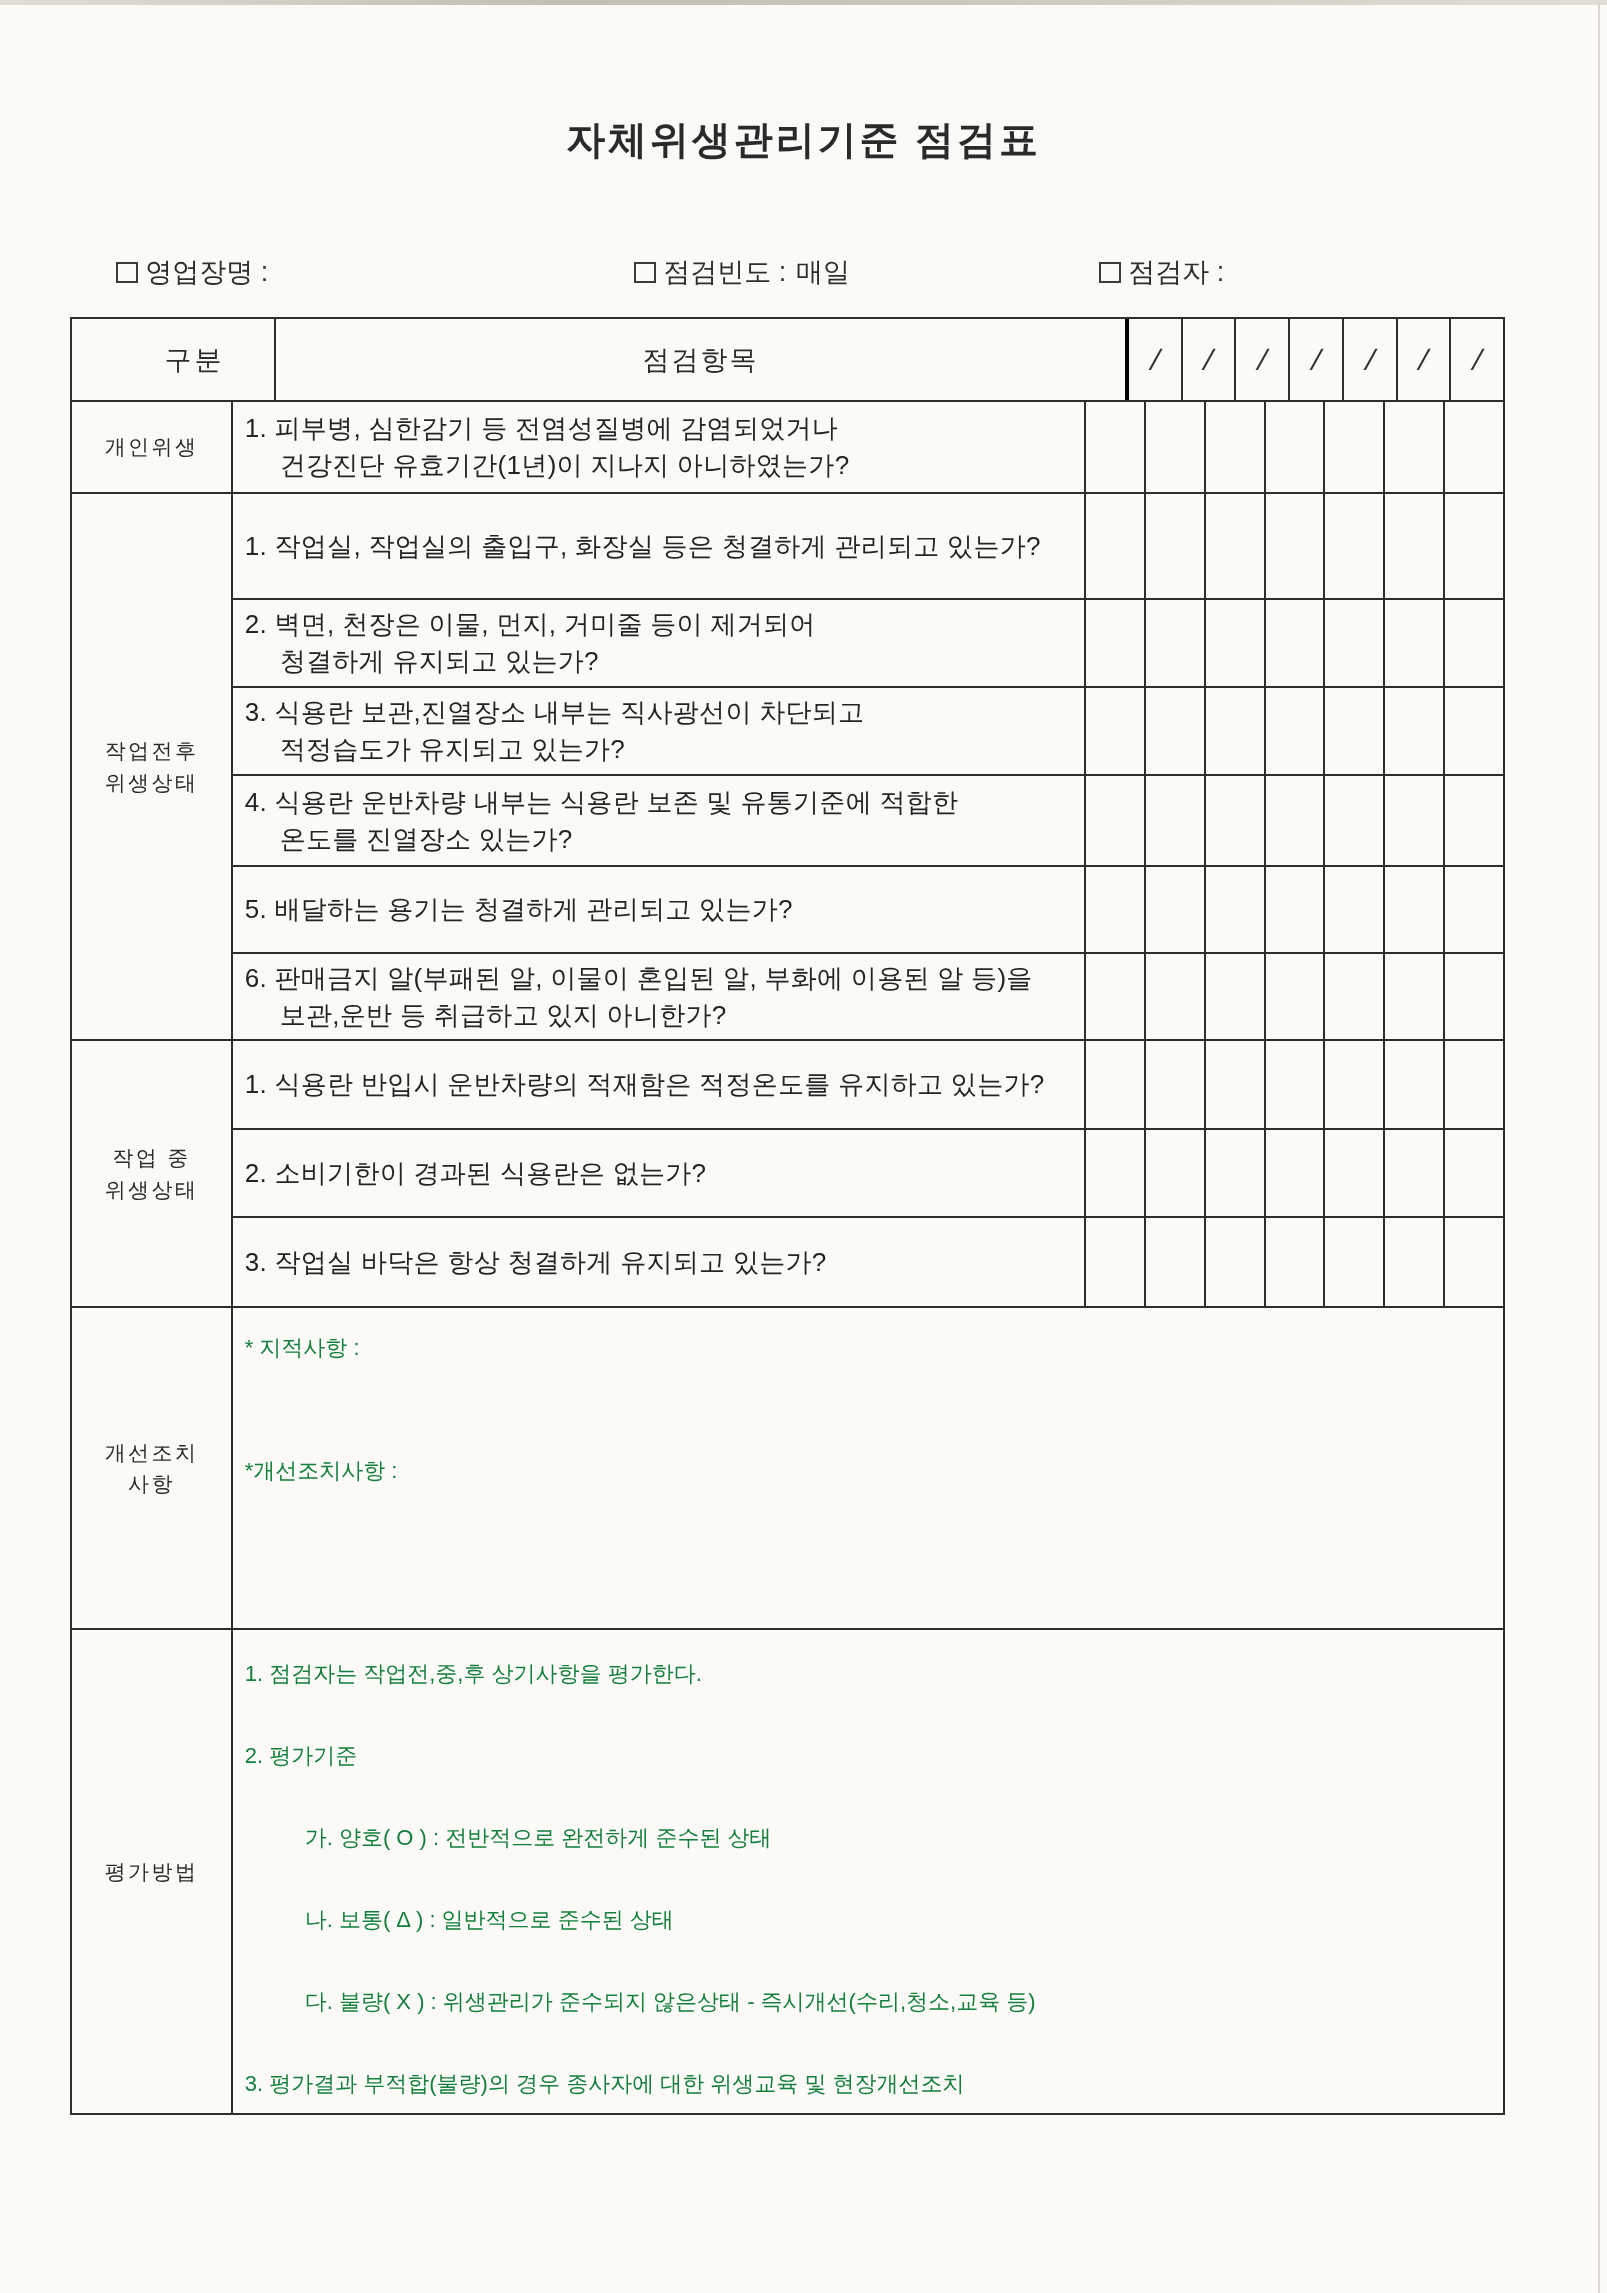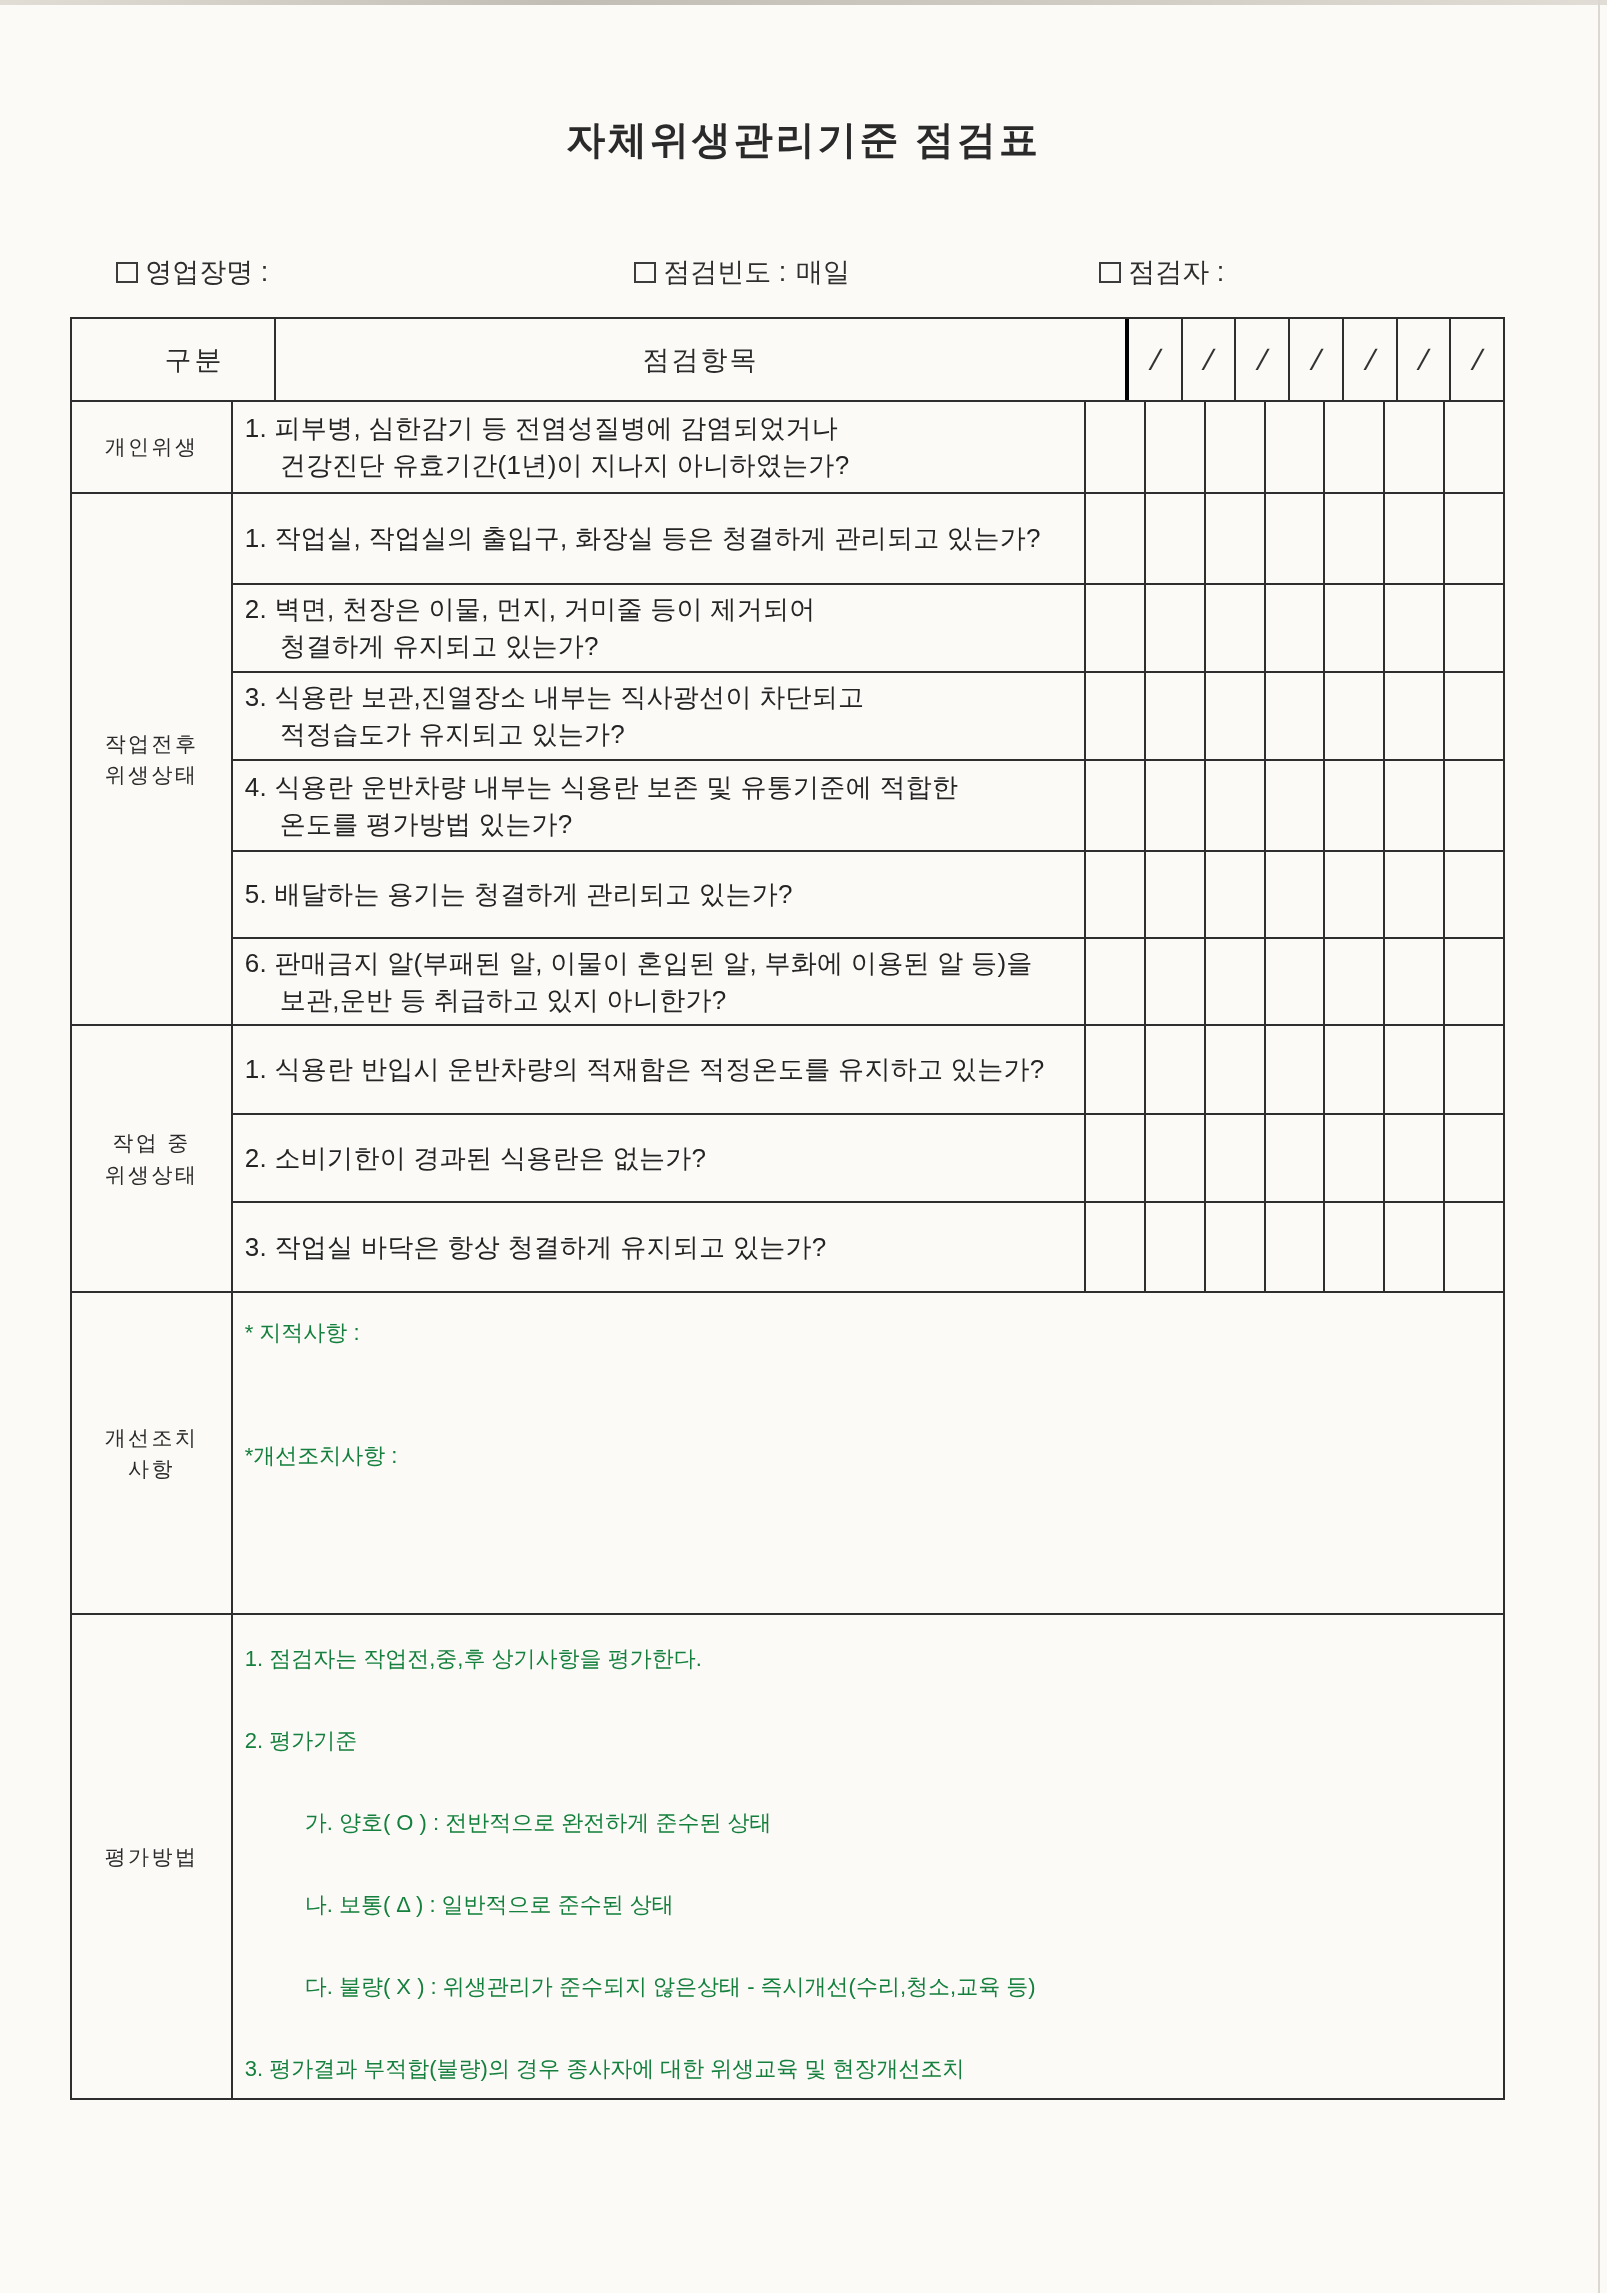--- a/index.html
+++ b/index.html
@@ -158,21 +158,21 @@
         </div>
       </div>
     </div>
 
     <div class="section">
       <div class="seclabel">
         <span>작업전후</span>
         <span>위생상태</span>
       </div>
       <div class="rows">
-        <div class="qrow" style="height:89px;">
+        <div class="qrow" style="height:104px;">
           <div class="qcell">
             <div>1. 작업실, 작업실의 출입구, 화장실 등은 청결하게 관리되고 있는가?</div>
           </div>
           <div class="dcell"></div>
             <div class="dcell"></div>
             <div class="dcell"></div>
             <div class="dcell"></div>
             <div class="dcell"></div>
             <div class="dcell"></div>
             <div class="dcell"></div>
@@ -199,21 +199,21 @@
             <div class="dcell"></div>
             <div class="dcell"></div>
             <div class="dcell"></div>
             <div class="dcell"></div>
             <div class="dcell"></div>
             <div class="dcell"></div>
         </div>
         <div class="qrow" style="height:91px;">
           <div class="qcell">
             <div>4. 식용란 운반차량 내부는 식용란 보존 및 유통기준에 적합한</div>
-            <div class="l2">온도를 평가방법 있는가?</div>
+            <div class="l2">온도를 진열장소 있는가?</div>
           </div>
           <div class="dcell"></div>
             <div class="dcell"></div>
             <div class="dcell"></div>
             <div class="dcell"></div>
             <div class="dcell"></div>
             <div class="dcell"></div>
             <div class="dcell"></div>
         </div>
         <div class="qrow" style="height:87px;">

